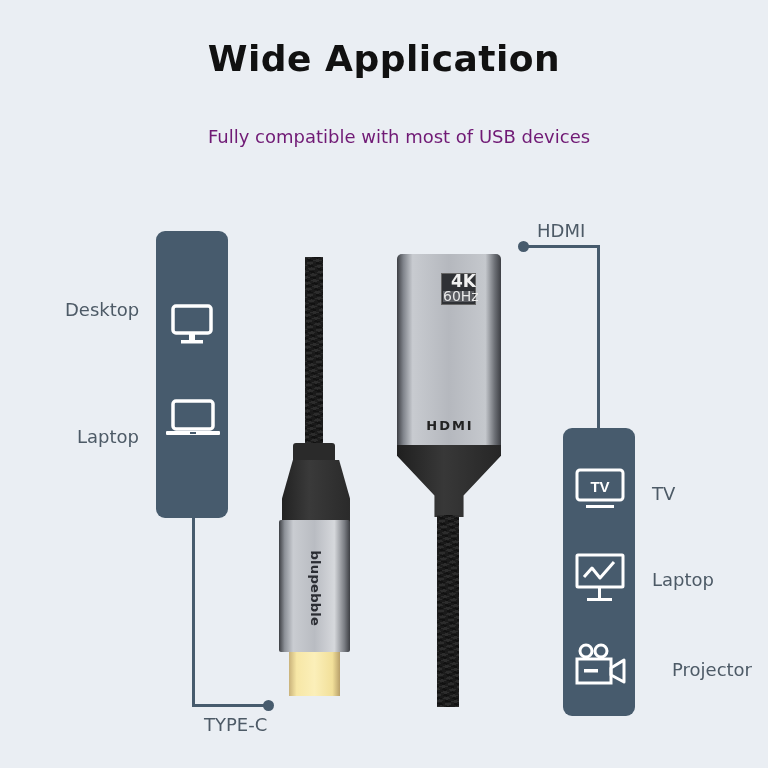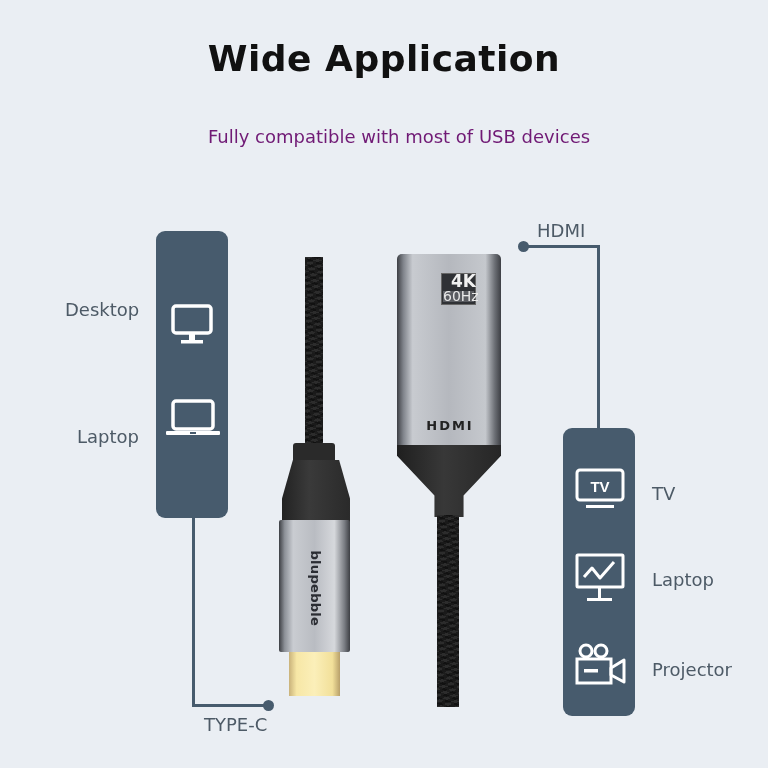--- a/index.html
+++ b/index.html
@@ -82,13 +82,13 @@
 </svg>
 <div class="abs label" style="left:652px;top:569px;">Laptop</div>
 
 <svg class="abs" style="left:574px;top:642px;" width="54" height="46" viewBox="0 0 54 46">
   <circle cx="12" cy="9" r="6" fill="none" stroke="#fff" stroke-width="3"></circle>
   <circle cx="27" cy="9" r="6" fill="none" stroke="#fff" stroke-width="3"></circle>
   <rect x="3" y="17" width="34" height="24" fill="none" stroke="#fff" stroke-width="3"></rect>
   <rect x="10" y="27" width="14" height="3.5" fill="#fff"></rect>
   <polygon points="37,26 50,18 50,40 37,33" fill="none" stroke="#fff" stroke-width="3" stroke-linejoin="round"></polygon>
 </svg>
-<div class="abs label" style="left:652px;top:659px;">Projector</div>
+<div class="abs label" style="left:672px;top:659px;">Projector</div>
 
 </body></html>

